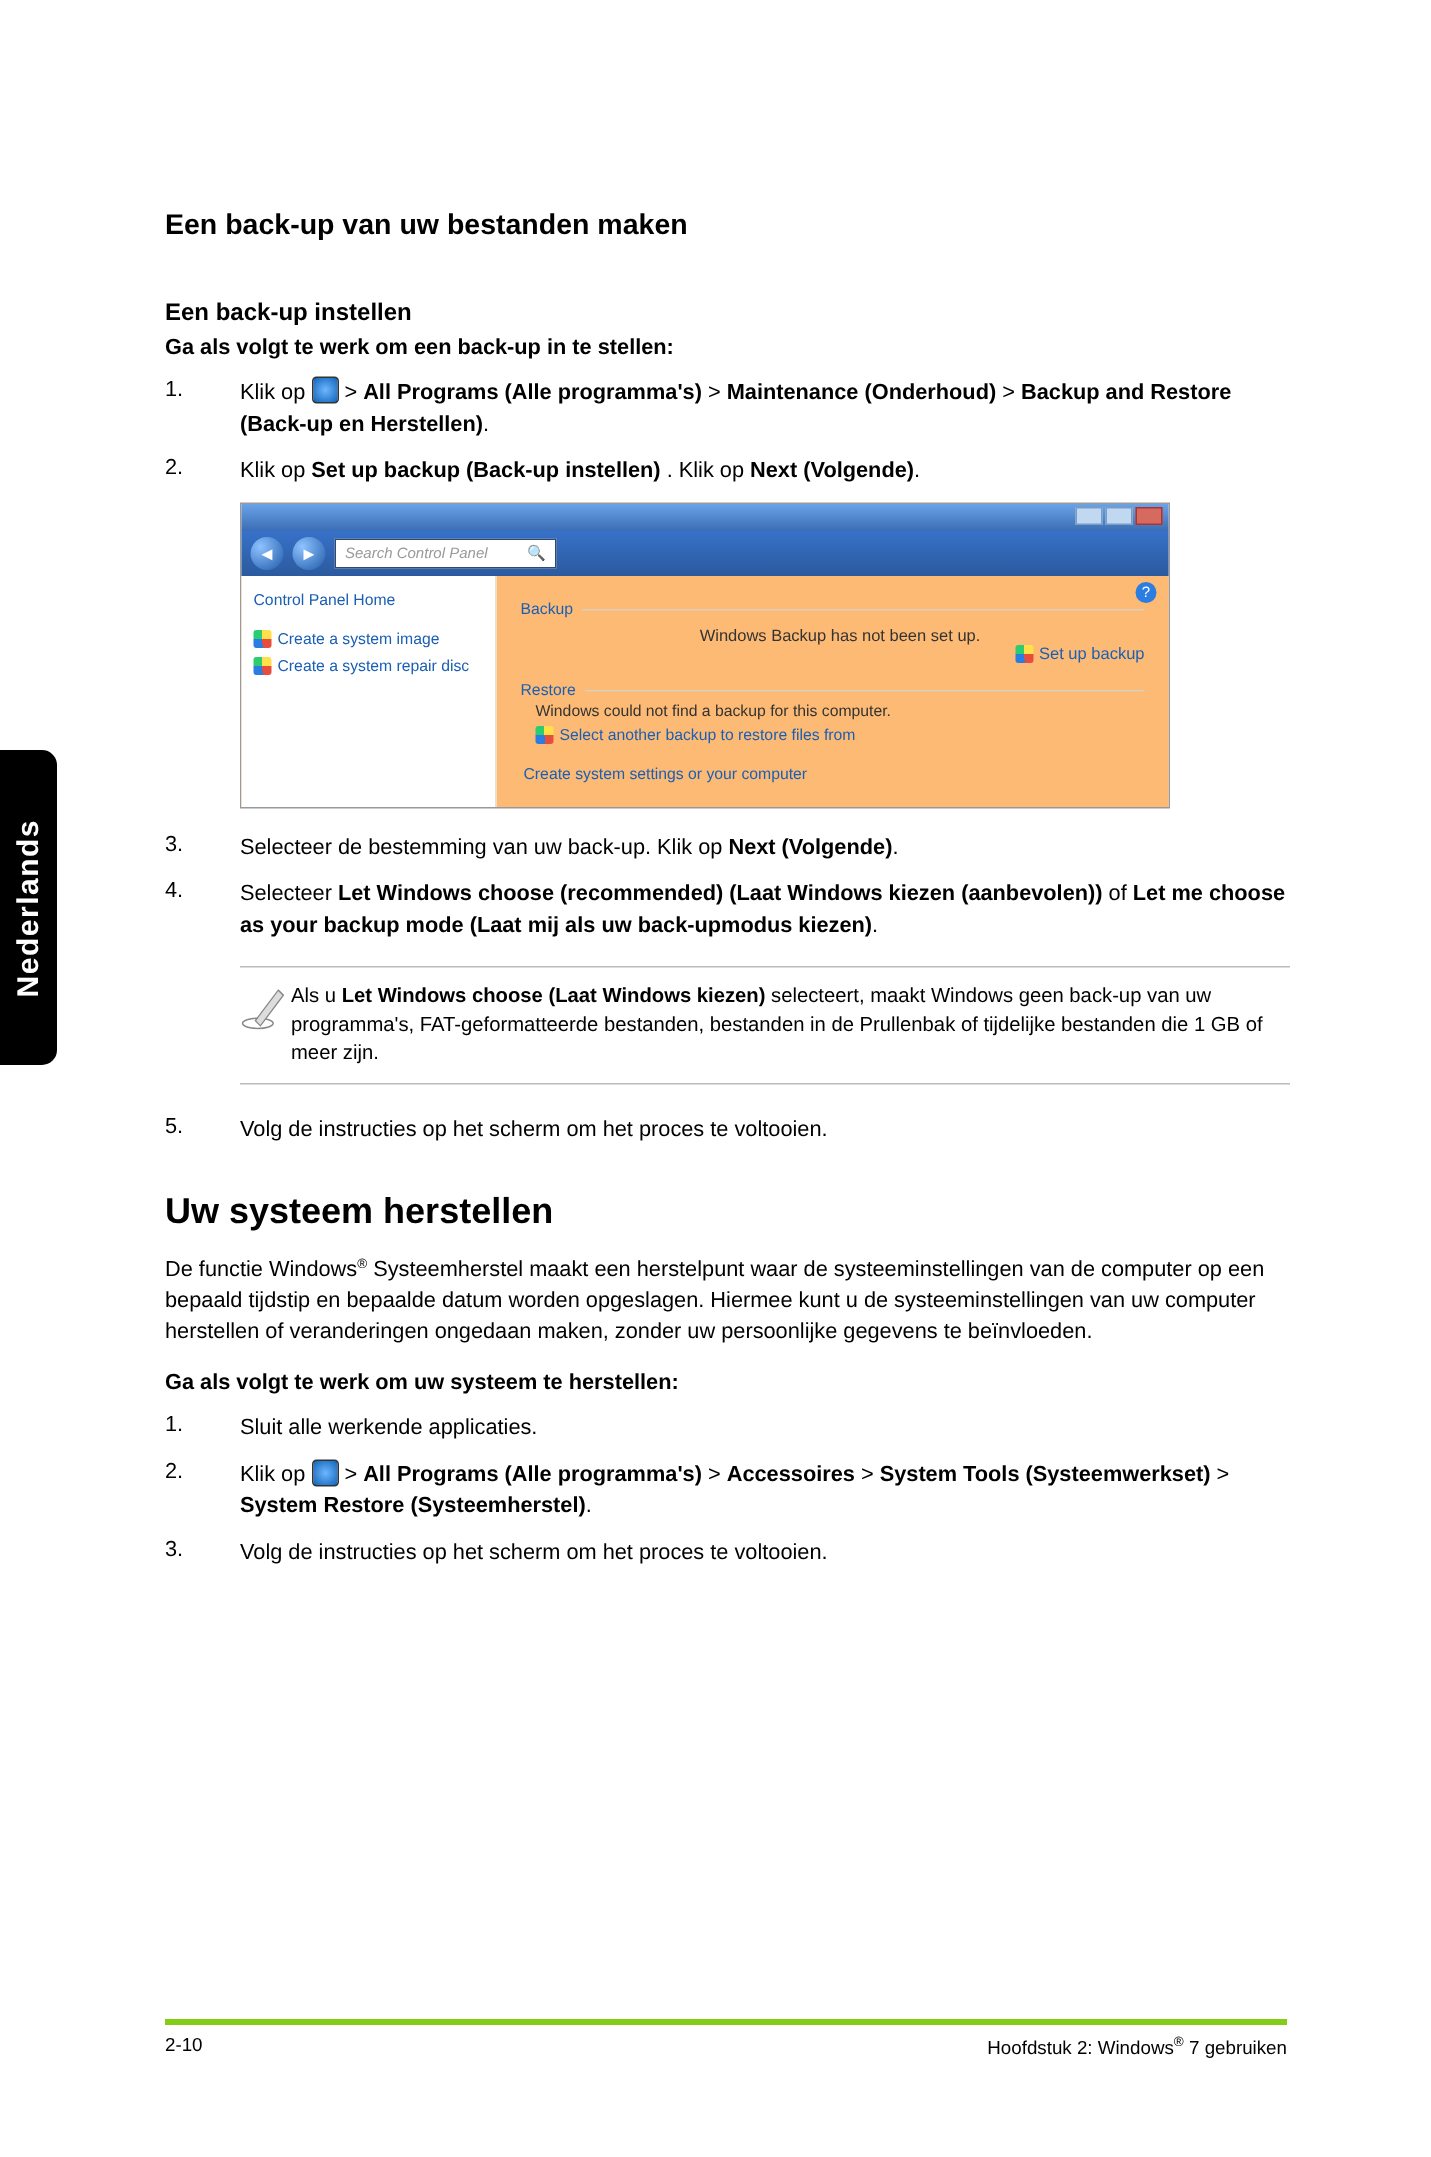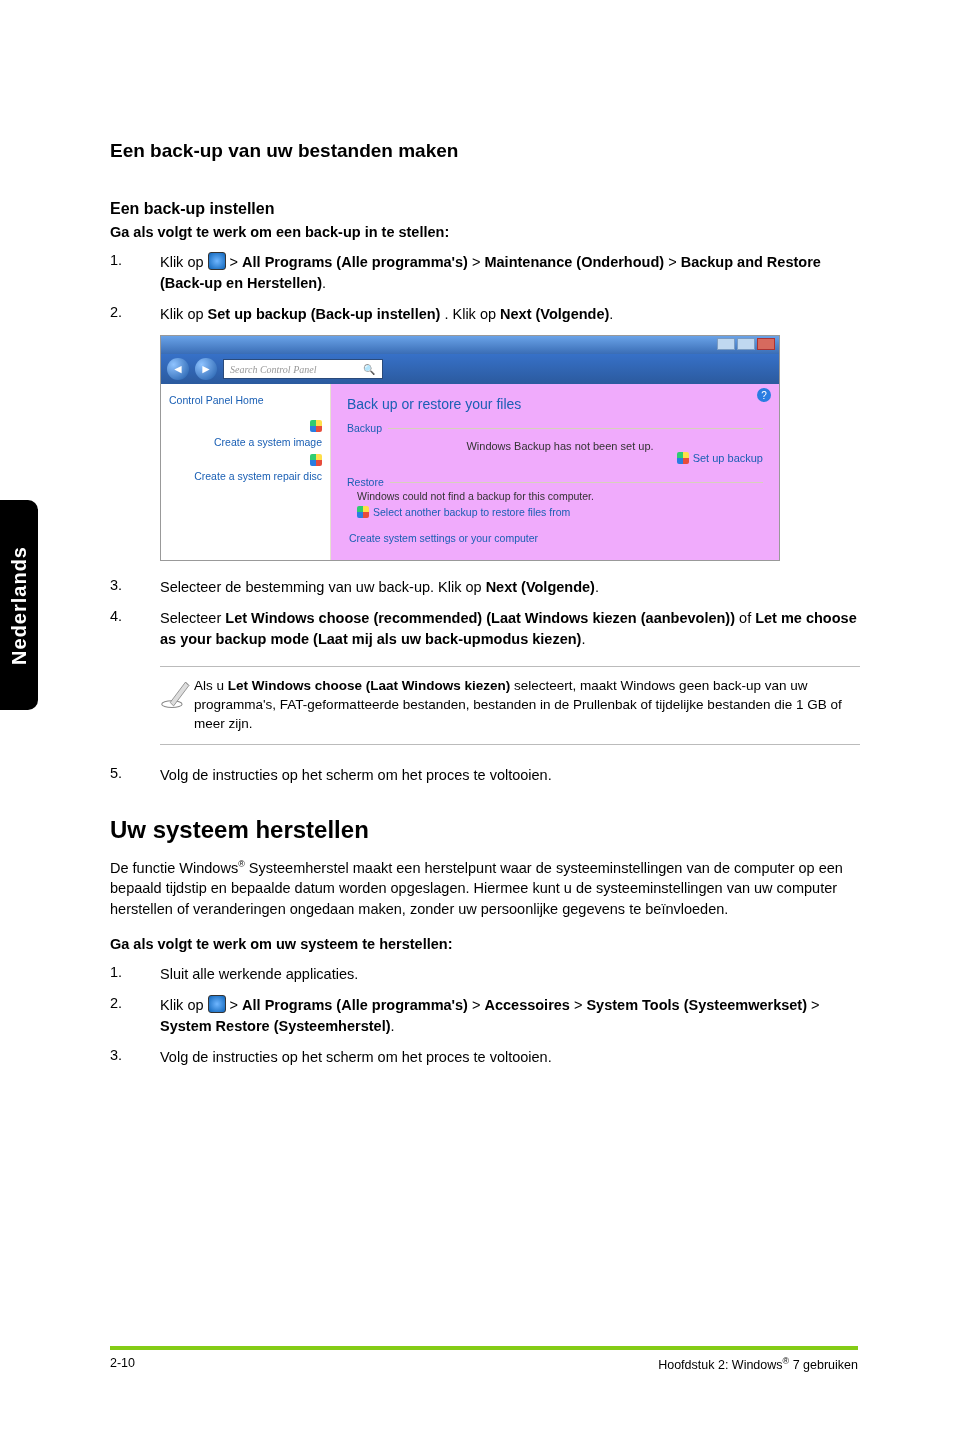--- a/index.html
+++ b/index.html
@@ -86,32 +86,32 @@
     display: flex; align-items: center; justify-content: center;
     font-size: 12px; color: #fff;
   }
   .crumb {
     flex: 1; background: #fff; color: #333; height: 20px;
     display: flex; align-items: center; padding: 0 6px;
     border: 1px solid #2a4a7a; font-size: 10.5px;
   }
   .crumb .drop { margin-left: auto; background:#2b5a9e; color:#fff; padding:0 4px; font-size:9px; }
   .searchbox {
-    width: 160px; background: #fff; color: #999; height: 20px;
+    width: 148px; background: #fff; color: #999; height: 20px;
     display: flex; align-items: center; padding: 0 6px;
-    border: 1px solid #2a4a7a; font-size: 10px; font-style: italic; font-family: Liberation Serif, serif;
+    border: 1px solid #2a4a7a; font-size: 10px; font-style: italic;
   }
   .searchbox .mag { margin-left:auto; color:#2b5a9e; font-style:normal; }
-  .ss-body { display: flex; background: #f0abfc; }
+  .ss-body { display: flex; background: #fdba74; }
   .ss-left {
     width: 170px; padding: 10px 8px; border-right: 1px solid #e6e0d0;
     color: #1a5fb4; font-size: 10.5px; background:#fff;
   }
   .ss-left .home { color: #1a5fb4; margin-bottom: 14px; }
-  .ss-left .link { display:flex; align-items:flex-end; gap:4px; margin-bottom:6px;flex-direction:column; }
+  .ss-left .link { display:flex; align-items:flex-start; gap:4px; margin-bottom:6px; }
   .shield {
     width:12px;height:12px;display:inline-block;
     background: conic-gradient(#ffdf4a 0 25%, #e74c3c 25% 50%, #2a7de1 50% 75%, #2ecc71 75% 100%);
     border-radius:2px;
   }
   .ss-right { flex:1; padding: 12px 16px 16px; position:relative; }
   .qmark { position:absolute; right:8px; top:4px; width:14px;height:14px;
     background:#2a7de1; color:#fff; border-radius:50%; font-size:10px;
     display:flex;align-items:center;justify-content:center; }
   .ss-h { color:#1a5fb4; font-size:14px; margin-bottom:10px; }
@@ -207,21 +207,20 @@
           <span class="shield"></span>
           <span>Create a system image</span>
         </div>
         <div class="link">
           <span class="shield"></span>
           <span>Create a system repair disc</span>
         </div>
       </div>
       <div class="ss-right">
         <div class="qmark">?</div>
-        <div class="ss-h">Back up or restore your files</div>
 
         <div class="groupline">
           <span class="lbl">Backup</span>
           <span class="rule"></span>
         </div>
         <div class="grouprow">
           <span>Windows Backup has not been set up.</span>
           <span class="action">
             <span class="shield"></span>
             <span>Set up backup</span>

